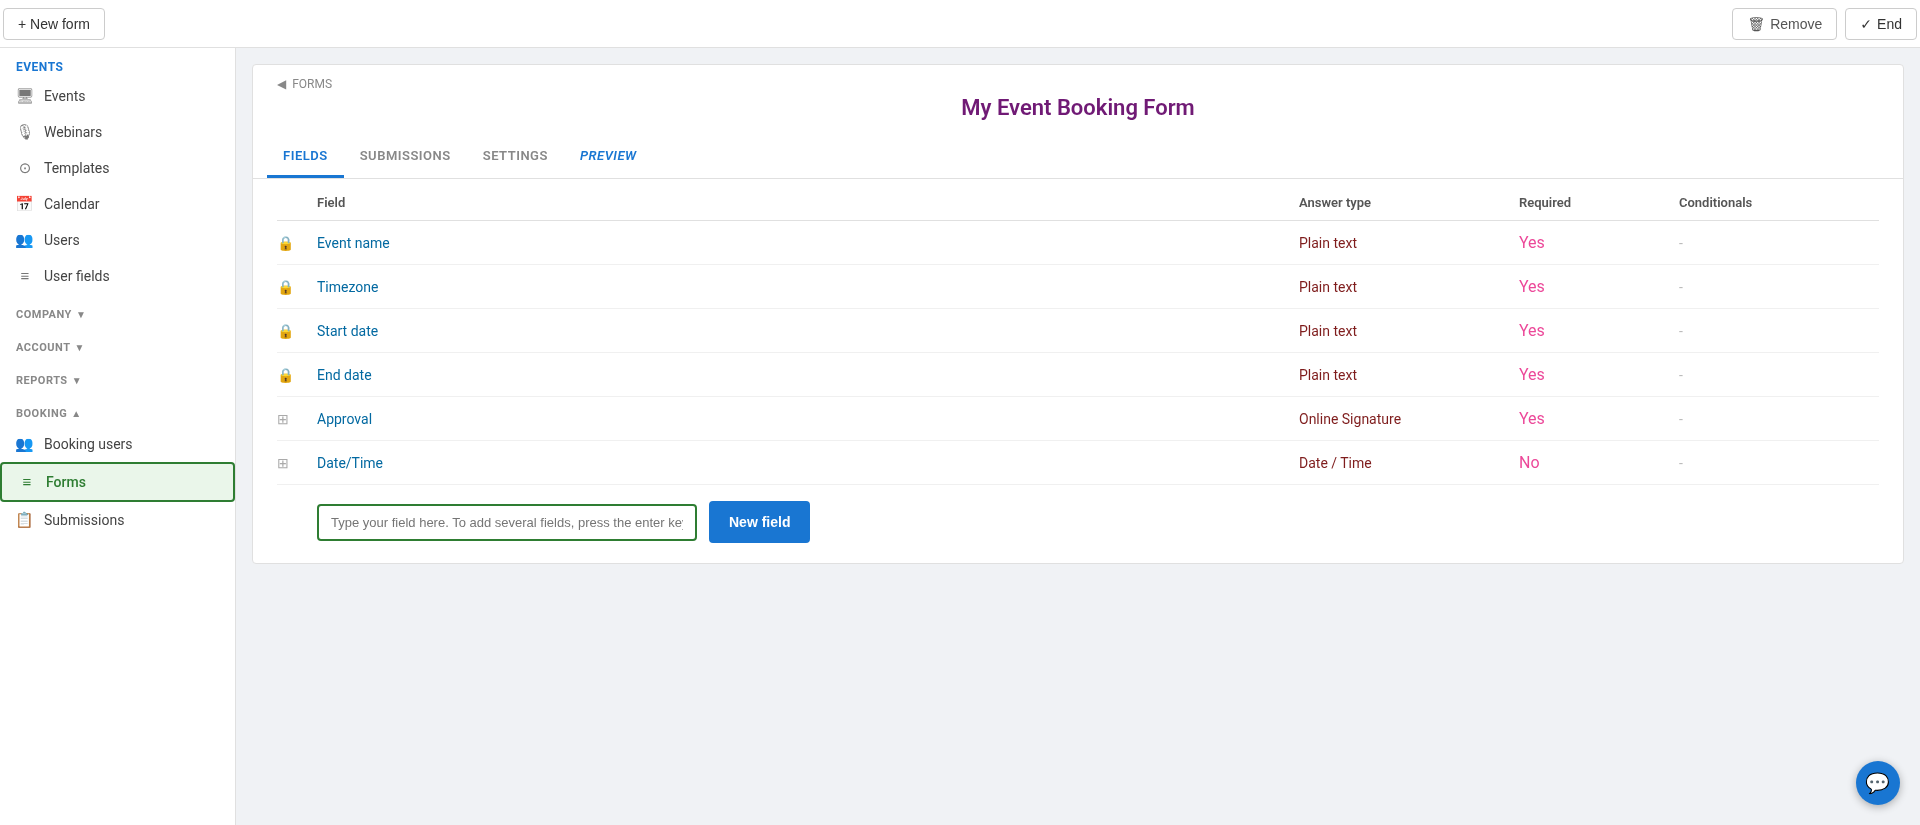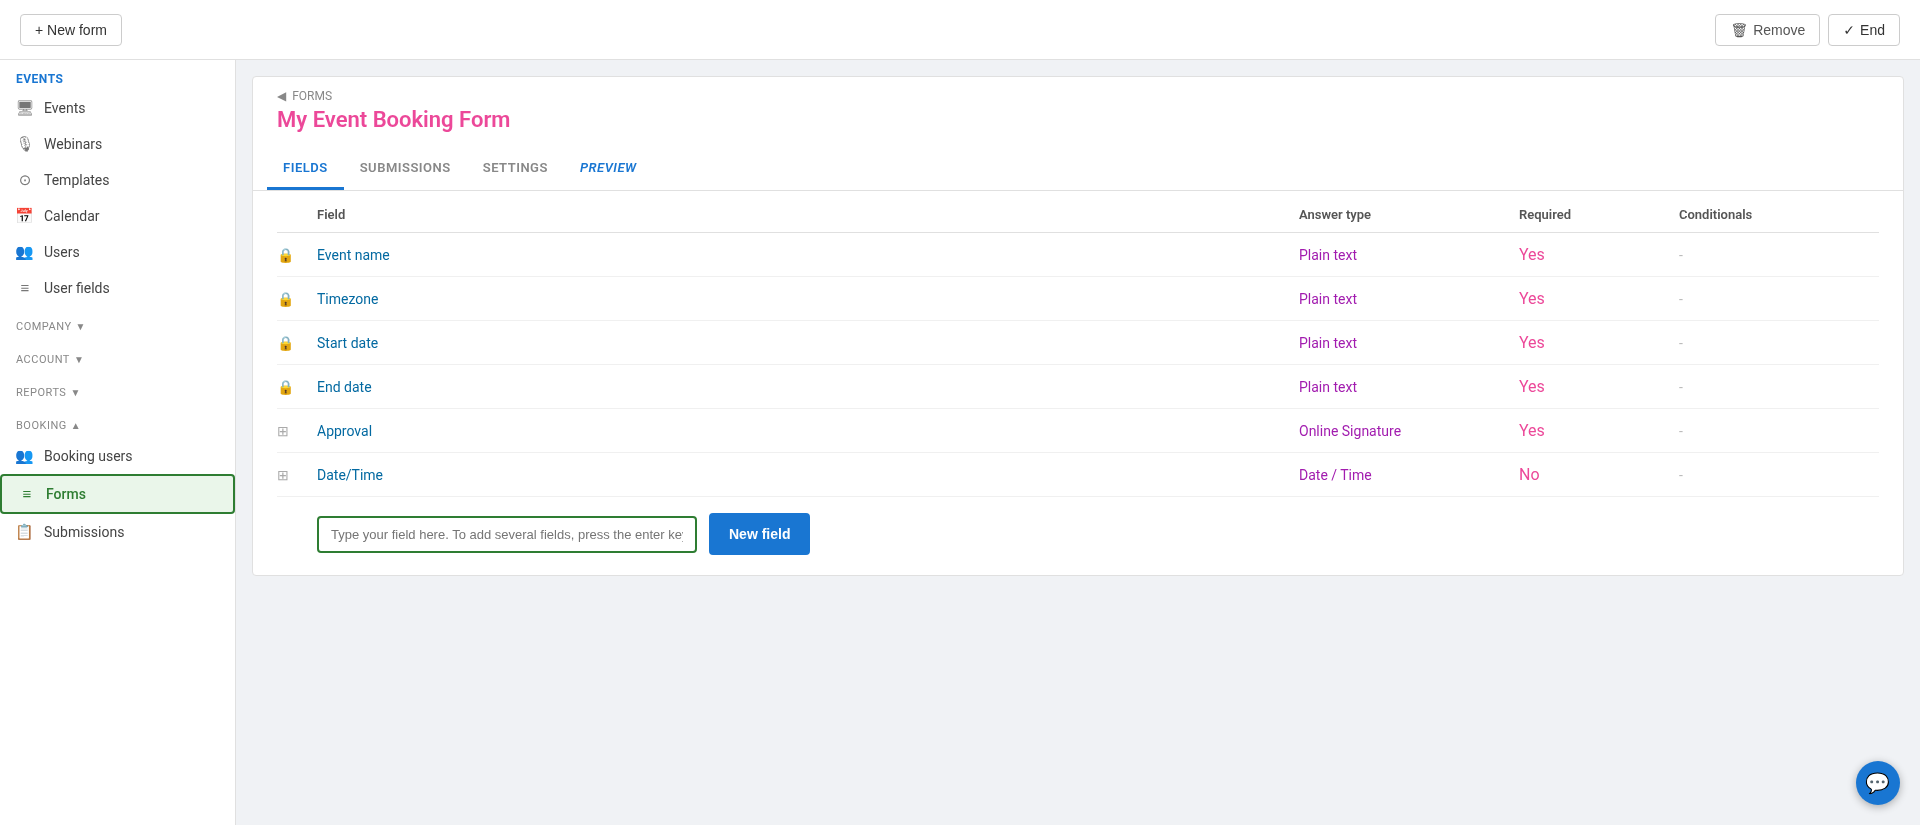--- a/index.html
+++ b/index.html
@@ -1,26 +1,26 @@
 <!DOCTYPE html>
 <html><head>
   <meta charset="utf-8">
   <style>
     * { box-sizing: border-box; margin: 0; padding: 0; }
     body { font-family: -apple-system, BlinkMacSystemFont, 'Segoe UI', Roboto, sans-serif; display: flex; flex-direction: column; height: 825px; overflow: hidden; background: #f0f2f5; }
 
     
     .top-bar {
-      height: 60px;
+      height: 48px;
       background: #fff;
       border-bottom: 1px solid #e0e0e0;
       display: flex;
       align-items: center;
       justify-content: space-between;
-      padding: 0 20px;
+      padding: 0 3px;
       flex-shrink: 0;
       position: relative;
       z-index: 10;
     }
     .top-bar-left { display: flex; align-items: center; gap: 8px; }
     .new-form-btn {
       display: flex; align-items: center; gap: 6px;
       border: 1px solid #ccc; background: #fff; border-radius: 4px;
       padding: 7px 14px; font-size: 14px; cursor: pointer; color: #333;
     }
@@ -45,21 +45,21 @@
       background: #fff;
       border-right: 1px solid #e0e0e0;
       display: flex;
       flex-direction: column;
       overflow-y: auto;
       flex-shrink: 0;
       position: relative;
     }
     .sidebar-section-header {
       padding: 14px 16px 6px 16px;
-      font-size: 11px; font-weight: 400; color: #888;
+      font-size: 11px; font-weight: 700; color: #888;
       letter-spacing: 0.5px; text-transform: uppercase;
       display: flex; align-items: center; gap: 4px; cursor: pointer;
     }
     .sidebar-item {
       display: flex; align-items: center; gap: 10px;
       padding: 9px 16px; font-size: 14px; color: #444;
       cursor: pointer; border-radius: 0;
     }
     .sidebar-item.active {
       background: #eaf6ea;
@@ -94,21 +94,21 @@
     }
 
     .breadcrumb-bar {
       padding: 12px 24px 0 24px;
       display: flex; align-items: center; gap: 6px;
     }
     .breadcrumb-current { font-size: 12px; color: #888; text-transform: uppercase; }
 
     .form-title {
       padding: 4px 24px 16px 24px;
-      font-size: 22px; font-weight: 600; color: #ec4899;
+      font-size: 22px; font-weight: 600; color: #701a75; text-align: center;
     }
 
     
     .tabs {
       display: flex; border-bottom: 1px solid #e0e0e0;
       padding: 0 14px;
     }
     .tab {
       padding: 12px 16px; font-size: 13px; font-weight: 600;
       color: #888; cursor: pointer; border-bottom: 3px solid transparent;
@@ -129,21 +129,21 @@
     }
     .table-row {
       display: grid;
       grid-template-columns: 40px 1fr 220px 160px 200px;
       padding: 12px 0;
       border-bottom: 1px solid #f0f0f0;
       align-items: center;
     }
     .row-icon { color: #bbb; font-size: 14px; display: flex; align-items: center; }
     .row-field { font-size: 14px; color: #0369a1; }
-    .row-answer { font-size: 14px; color: #a21caf; }
+    .row-answer { font-size: 14px; color: #7f1d1d; }
     .row-required { font-size: 16px; color: #ec4899; }
     .row-cond { font-size: 14px; color: #bbb; }
 
     
     .new-field-row {
       display: flex; align-items: center; gap: 12px;
       padding: 16px 0 4px 40px;
     }
     .new-field-input {
       flex: 1; max-width: 380px;

